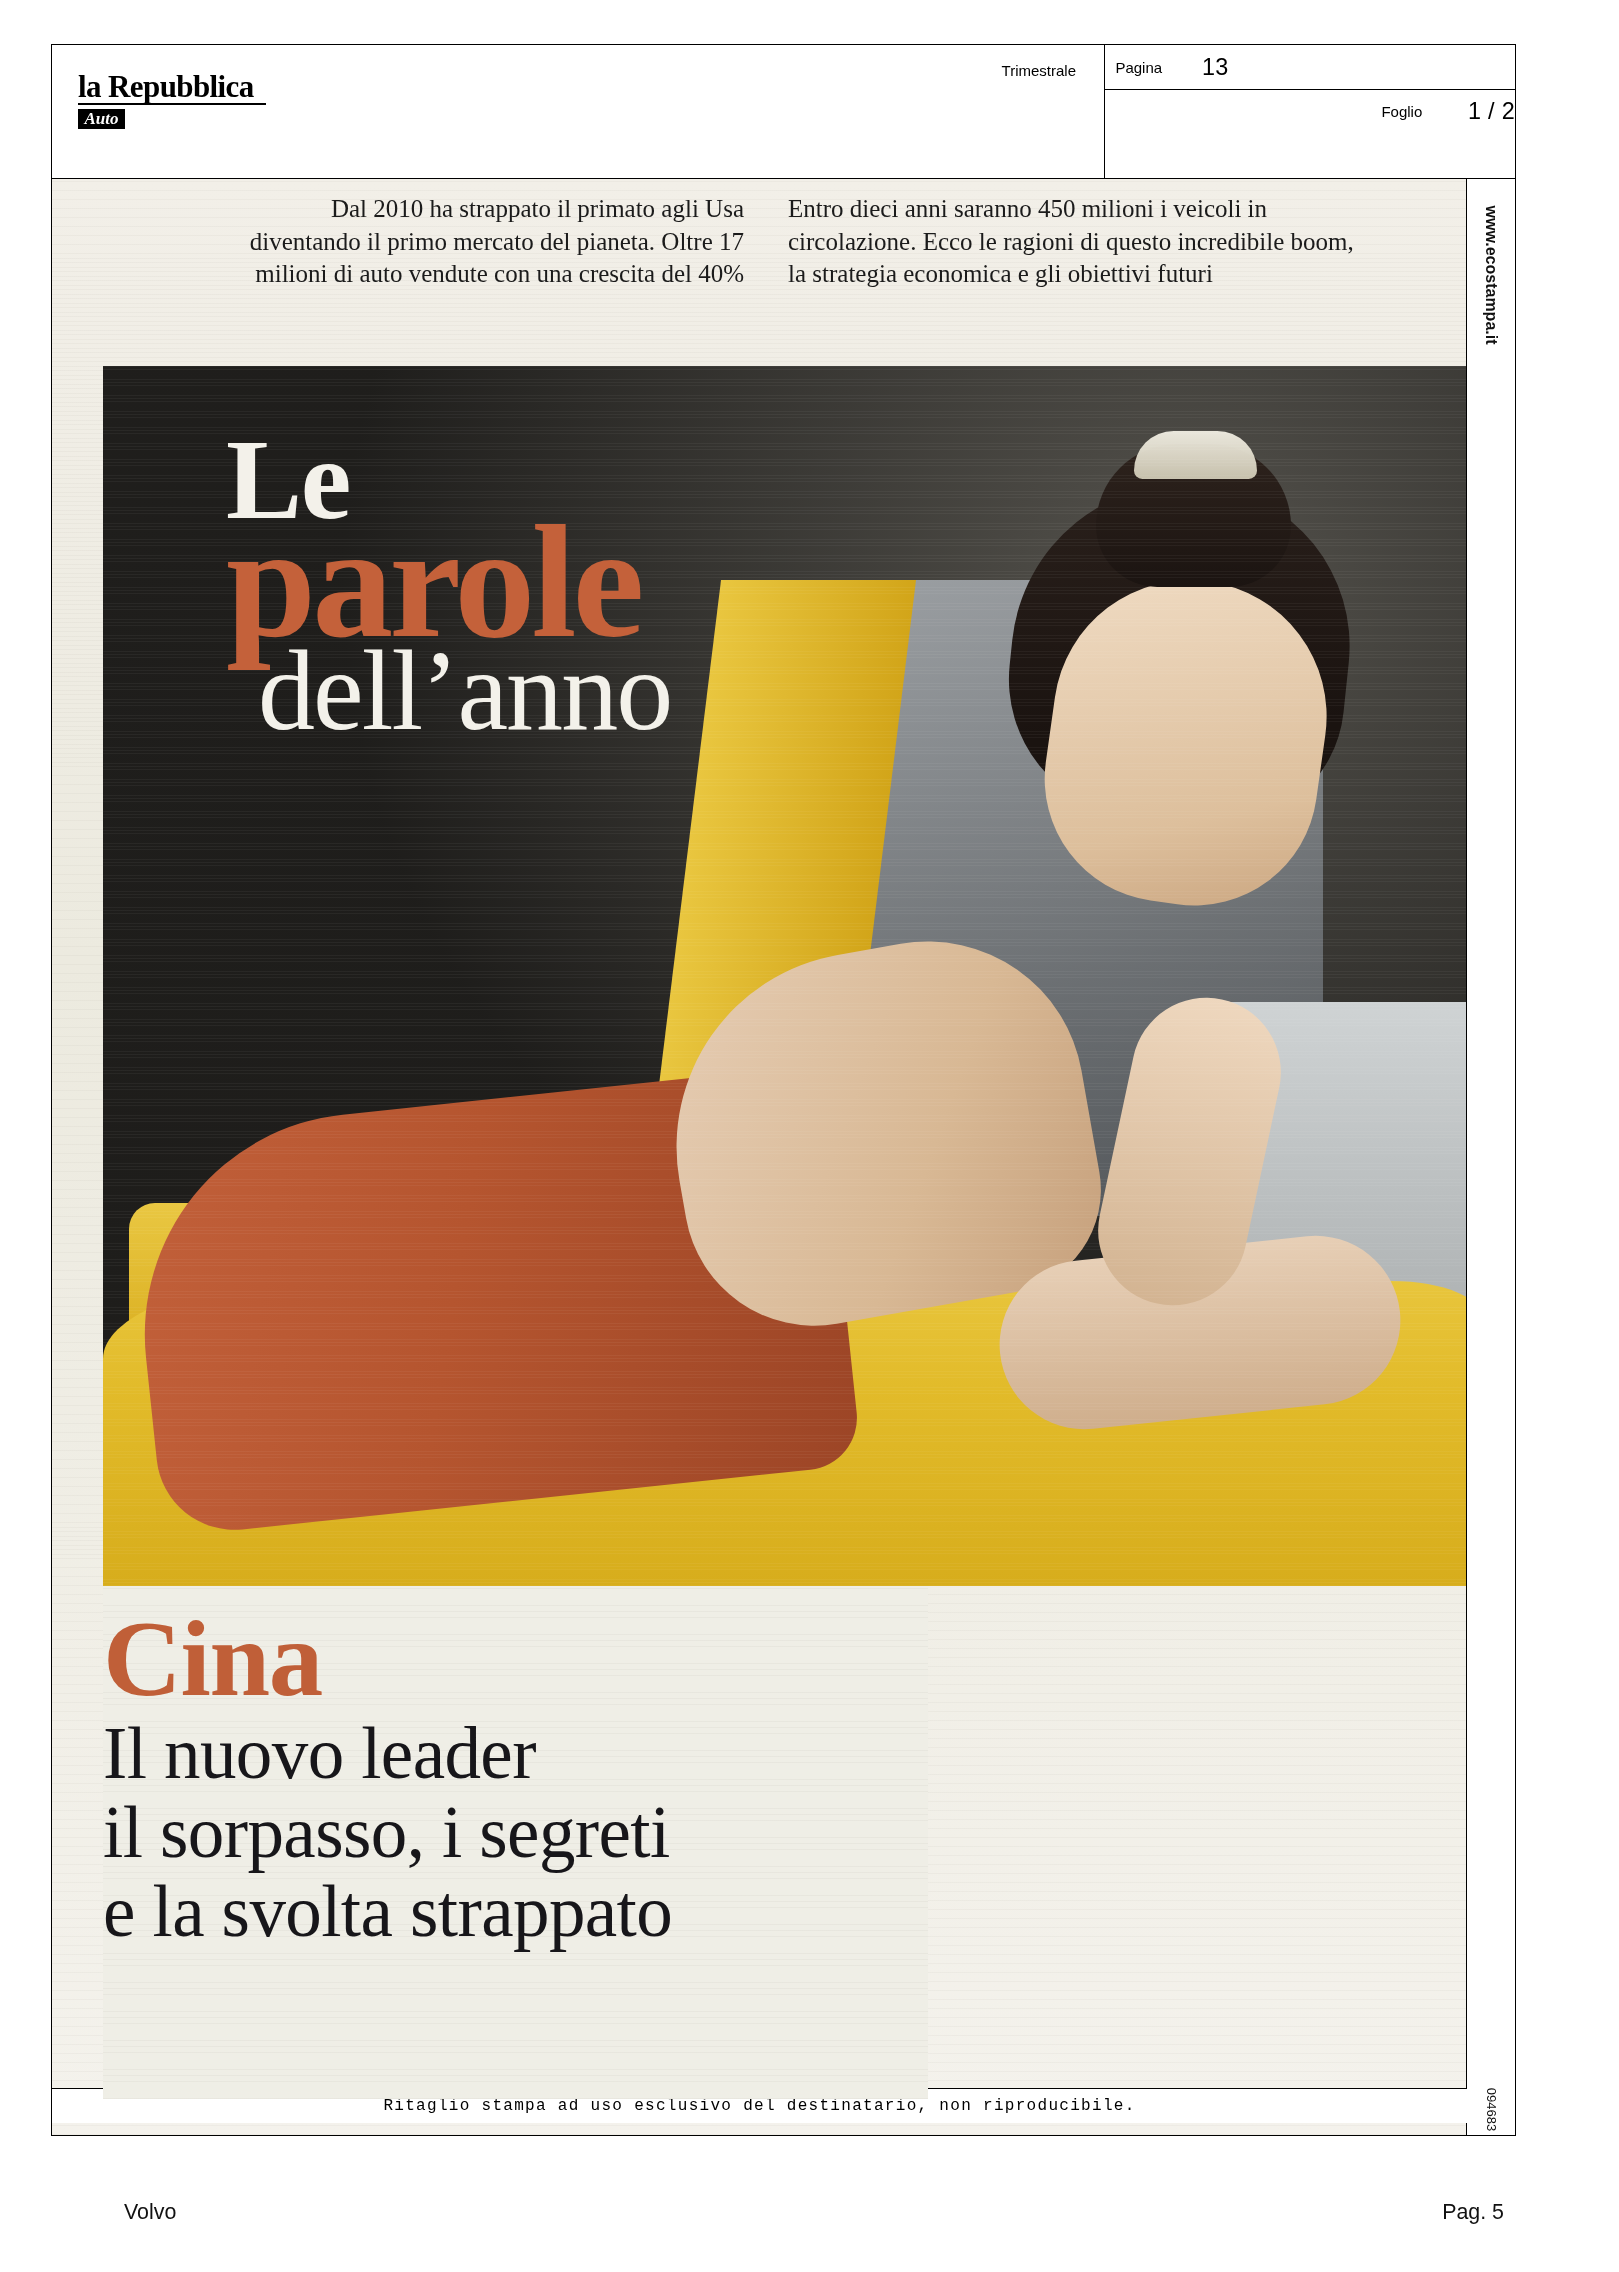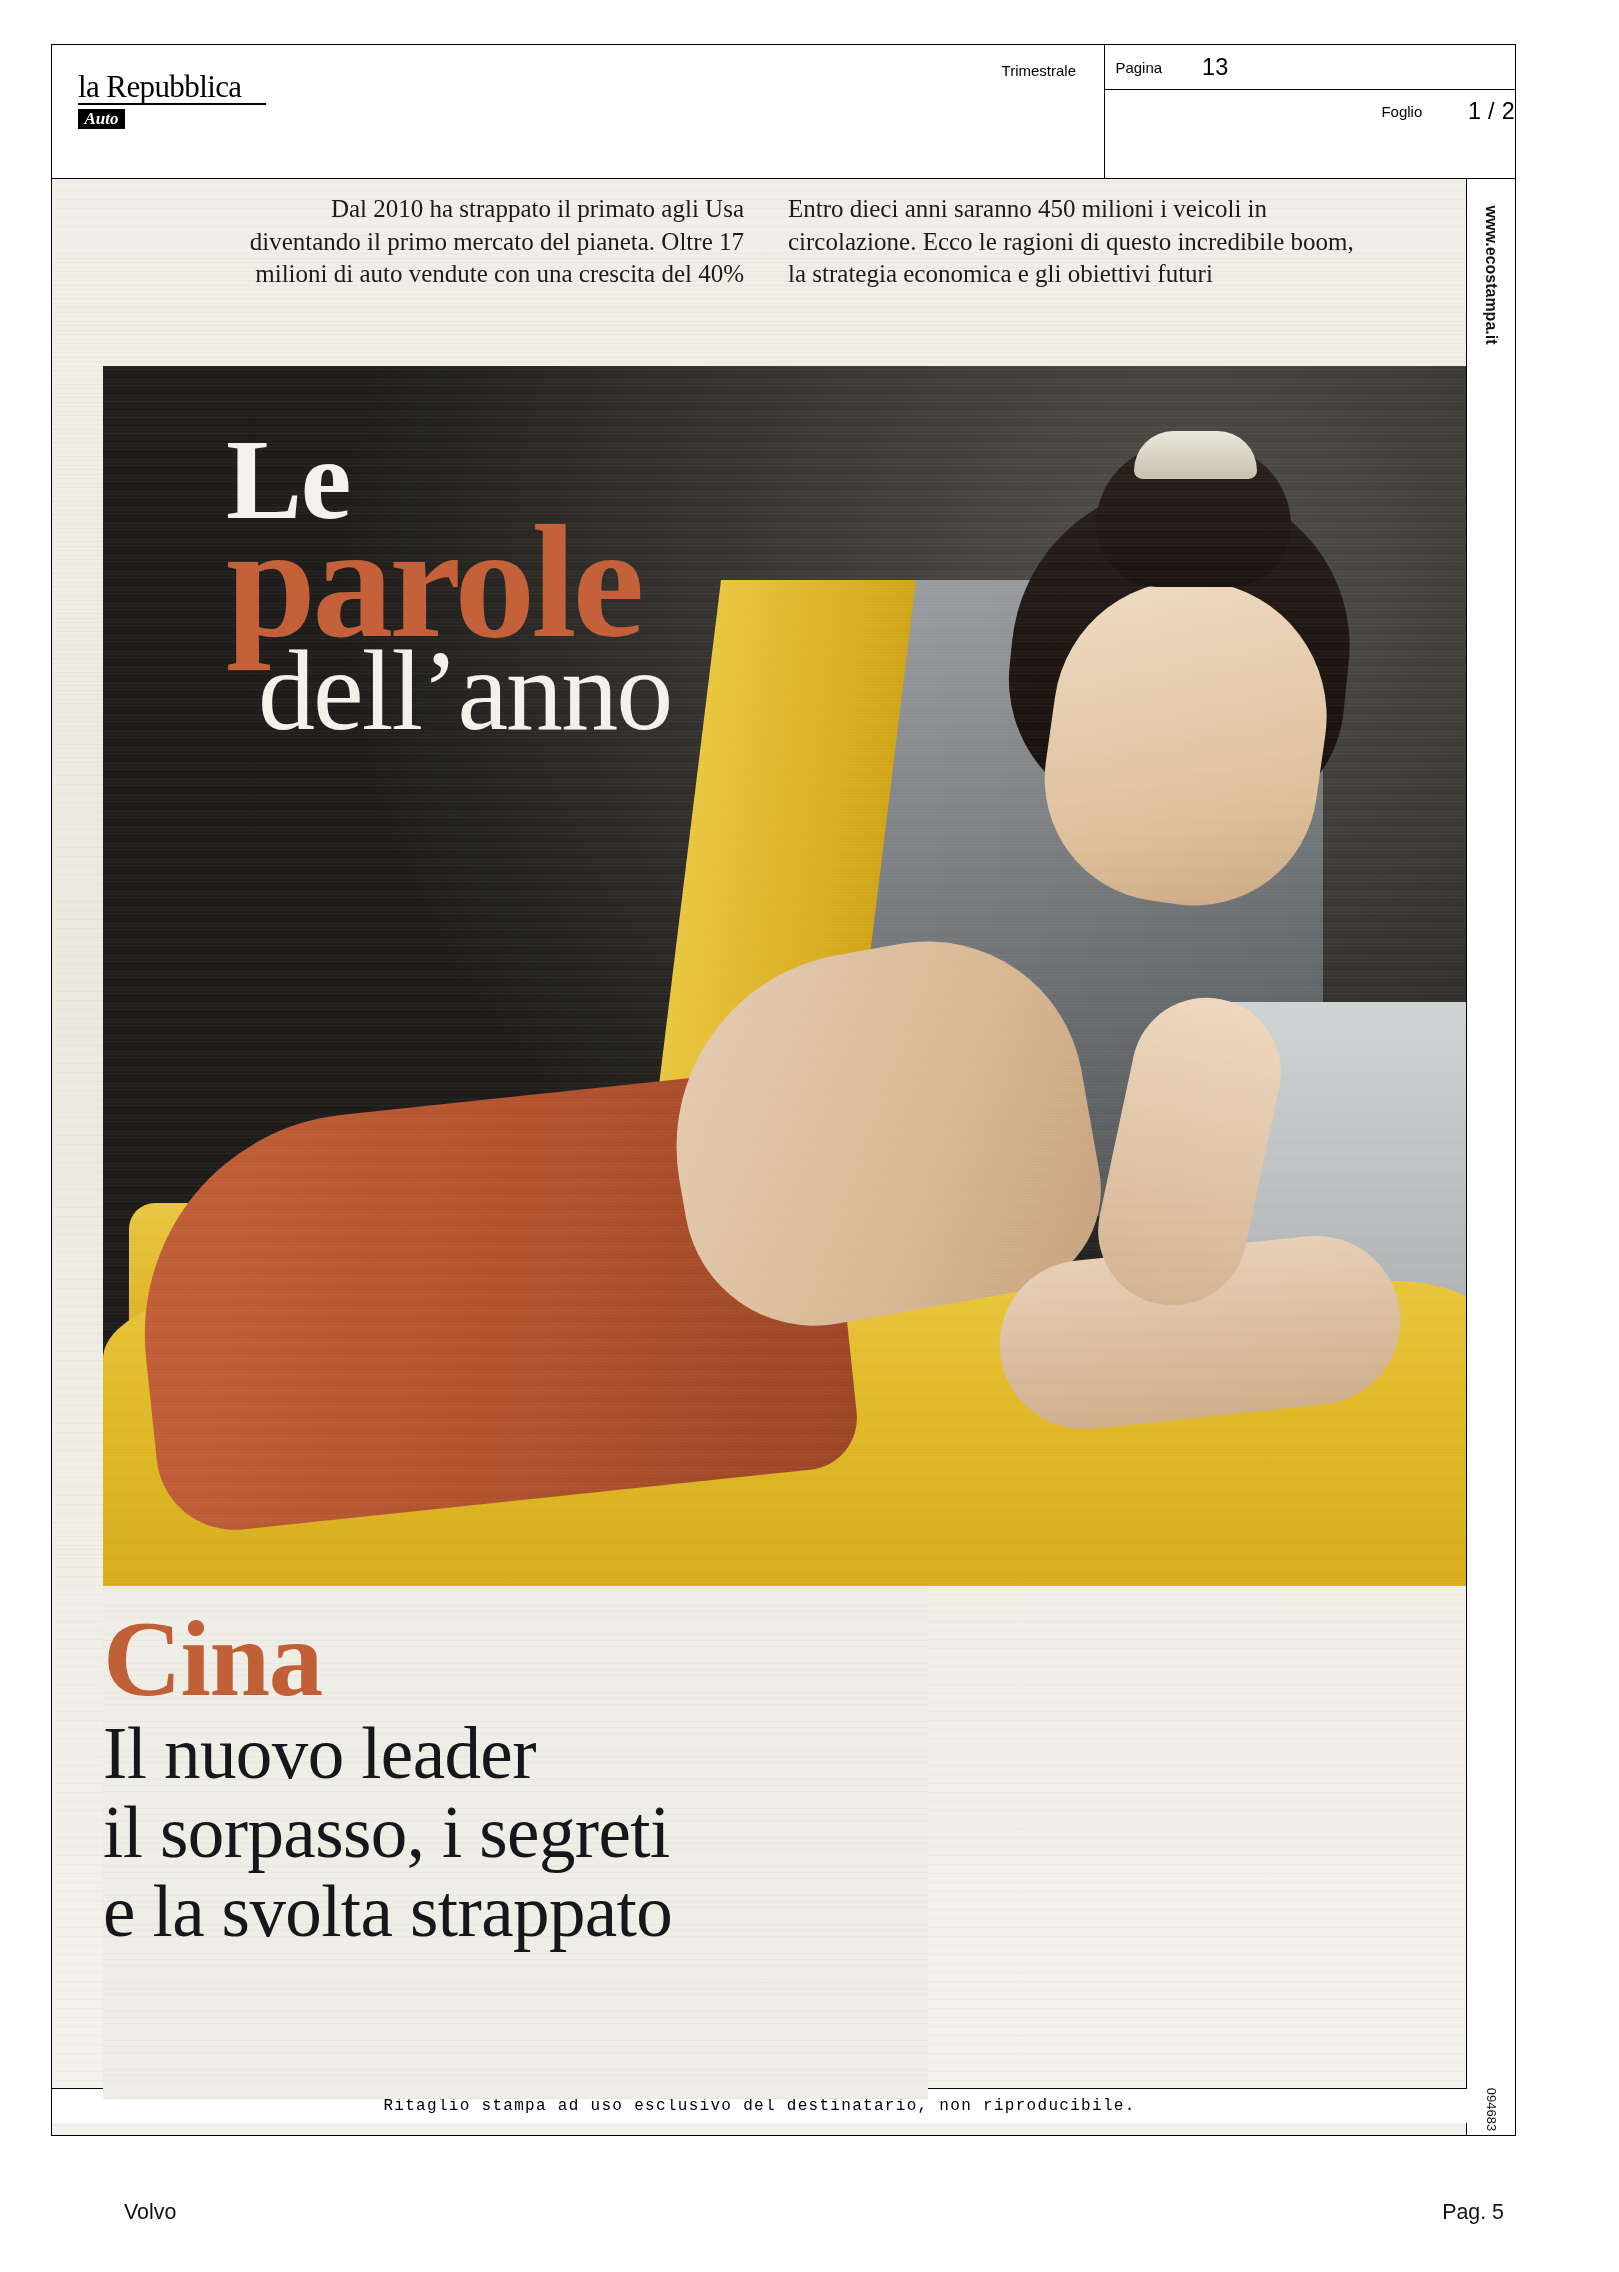--- a/index.html
+++ b/index.html
@@ -43,21 +43,21 @@
   }
 
   .logo-block {
     position: absolute;
     left: 26px;
     top: 26px;
     width: 234px;
   }
   .logo-main {
     font-family: "Liberation Serif", serif;
-    font-weight: normal;
+    font-weight: bold;
     font-size: 31px;
     letter-spacing: -0.6px;
     color: #000;
     line-height: 1;
   }
   .logo-sub {
     margin-top: 3.9px;
     display: inline-block;
     background: #000;
     color: #fff;

